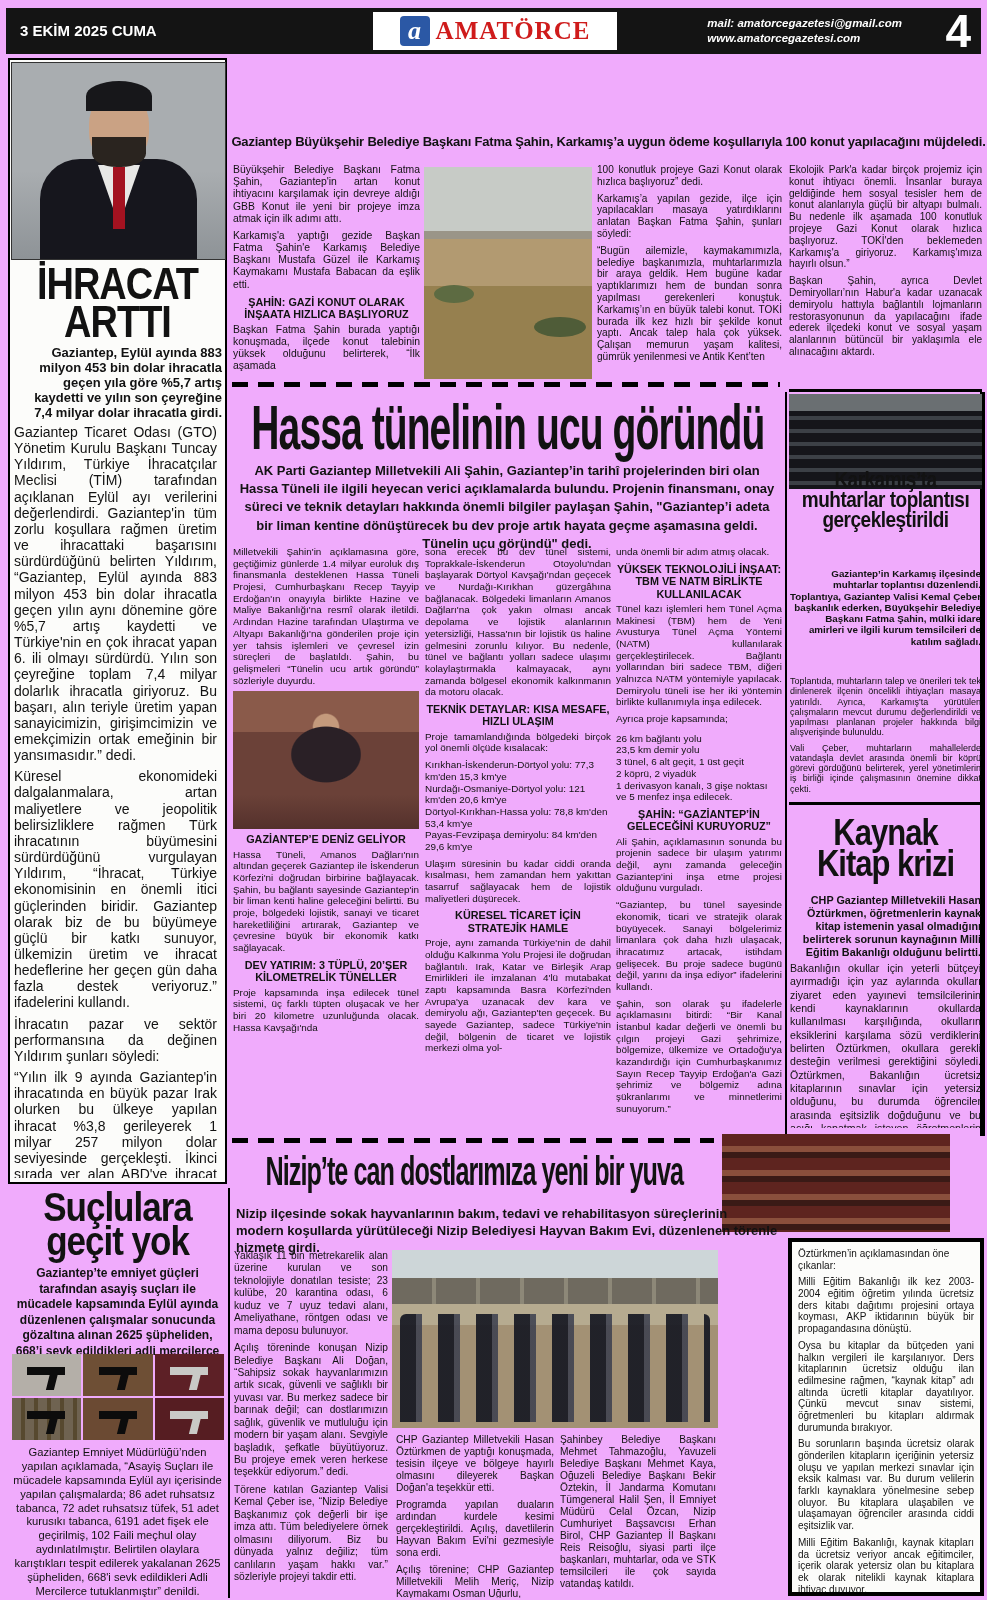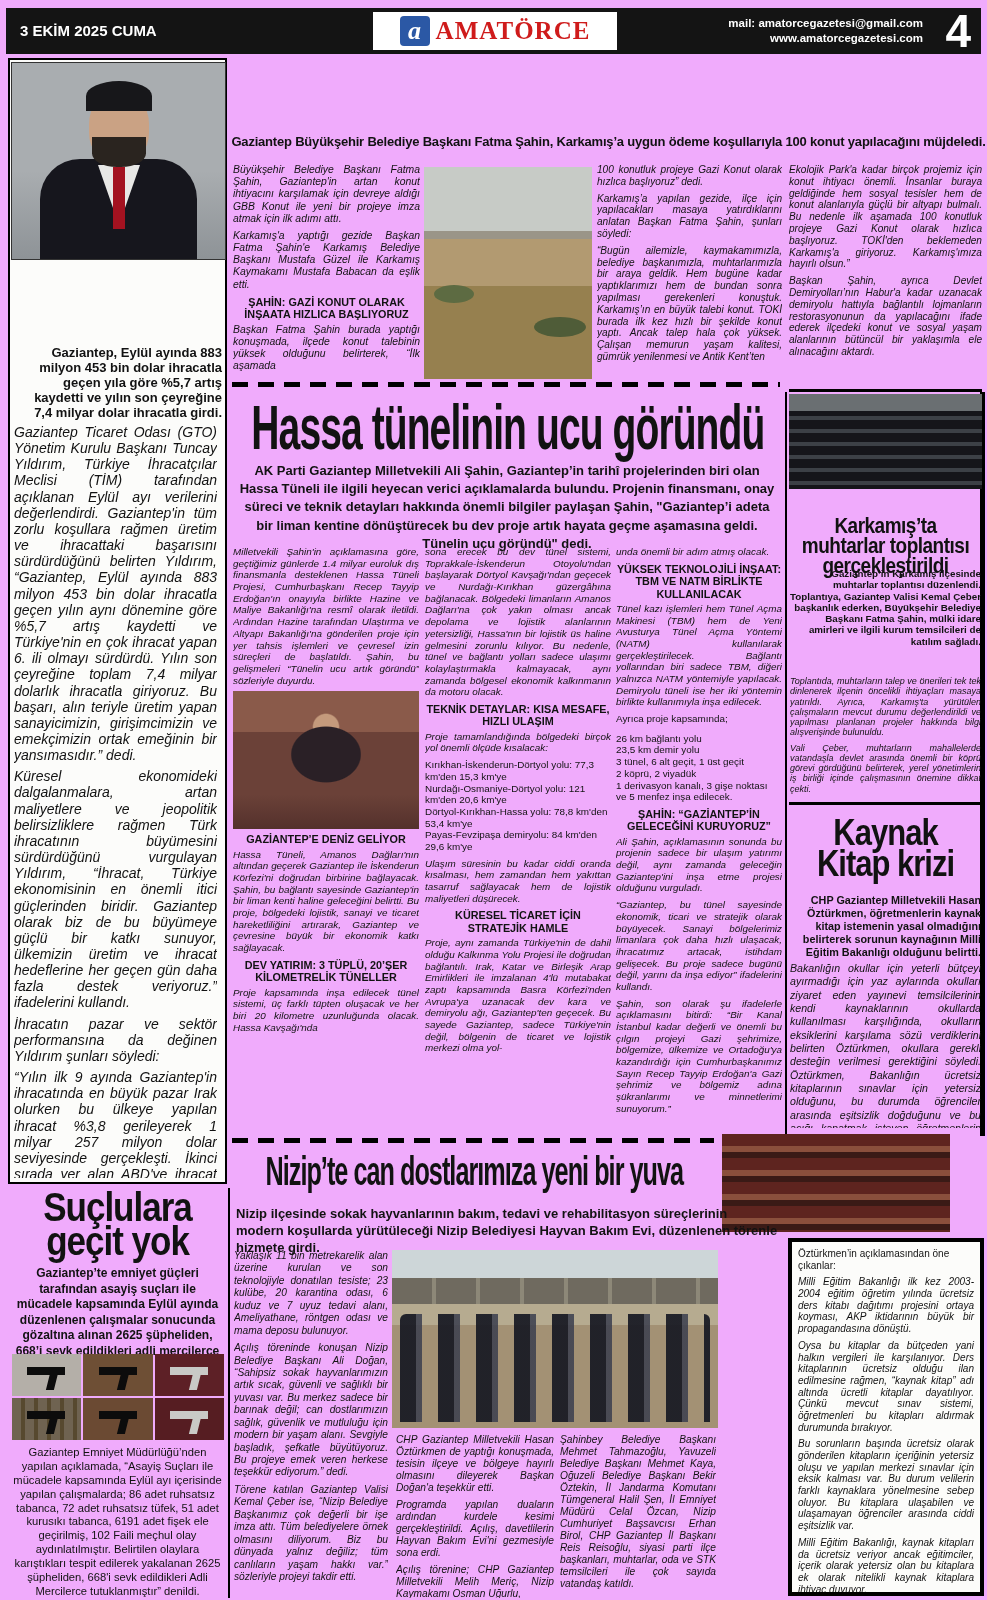--- a/index.html
+++ b/index.html
@@ -1,30 +1,30 @@
 <!DOCTYPE html>
 <html><head>
 <meta charset="utf-8">
 <style>
   html,body{margin:0;padding:0;background:#888;}
   #page{position:relative;width:987px;height:1600px;margin:0 auto;background:#f0abfc;
         font-family:"Liberation Sans",sans-serif;color:#121212;overflow:hidden;}
   .abs{position:absolute;}
   p{margin:0 0 5px 0;}
-  .jt{text-align:justify;font-style:italic;}
+  .jt{text-align:justify;}
   .ctr{text-align:right;}
   .stretch{display:inline-block;transform-origin:center top;white-space:nowrap;font-weight:bold;letter-spacing:-1px;}
   
   #hdr{left:6px;top:8px;width:975px;height:46px;background:#141414;color:#fff;}
   #hdr-date{left:14px;top:14px;font-size:15px;font-weight:bold;}
   #logo-box{left:367px;top:4px;width:244px;height:38px;background:#fff;display:flex;align-items:center;justify-content:center;gap:6px;}
   #logo-a{width:30px;height:30px;background:#2b58a5;color:#fff;font-family:"Liberation Serif",serif;
           font-style:italic;font-weight:bold;font-size:26px;line-height:30px;text-align:center;border-radius:4px;}
   #logo-name{font-family:"Liberation Serif",serif;font-weight:bold;font-size:25px;color:#cf1b1b;letter-spacing:1px;}
-  #hdr-contact{right:58px;top:8px;text-align:right;font-size:11.5px;font-weight:bold;line-height:1.3;}
+  #hdr-contact{right:79px;top:8px;font-size:11.5px;font-weight:bold;line-height:1.3;font-style:italic;}
   #hdr-page{right:10px;top:-4px;font-size:46px;font-weight:bold;}
   
   .dashes{height:5px;background:repeating-linear-gradient(90deg,#000 0 16px,transparent 16px 26px);}
   .vrule{background:#000;}
   .hrule{background:#000;}
   
   #lead-headline{left:230px;top:56px;width:757px;text-align:center;}
   #lead-headline .stretch{font-size:54px;transform:scale(.95,1.42);}
   #lead-subhead{left:230px;top:134px;width:757px;text-align:center;font-weight:bold;font-size:13px;white-space:nowrap;letter-spacing:-.2px;}
   
@@ -56,21 +56,21 @@
   #hassa-c2{left:425px;width:186px;}
   #hassa-c3{left:616px;width:166px;}
   #hassa-photo{width:186px;height:138px;margin:3px 0 4px;
      background:radial-gradient(ellipse at 50% 46%,#2a2026 0 26%,transparent 27%),
                 radial-gradient(circle at 50% 26%,#c49a7c 0 9%,transparent 10%),
                 linear-gradient(180deg,#8a5a4a 0 30%,#6b4138 30% 75%,#54312c 100%);}
   
   #kk-photo{left:789px;top:394px;width:193px;height:95px;
      background:linear-gradient(180deg,#6a6f72 0 18%,transparent 18%),
                 repeating-linear-gradient(180deg,#15151a 0 9px,#3c4046 9px 13px),#202327;}
-  #kk-headline{left:789px;top:514px;width:193px;text-align:center;line-height:1.05;}
+  #kk-headline{left:789px;top:468px;width:193px;text-align:center;line-height:1.05;}
   #kk-headline .stretch{font-size:19px;transform:scale(1,1.2);letter-spacing:-.5px;}
   #kk-intro{left:790px;top:568px;width:191px;font-weight:bold;font-size:9.8px;line-height:1.15;}
   #kk-body{left:790px;top:676px;width:191px;height:126px;font-size:9px;line-height:1.14;overflow:hidden;}
   #kay-headline{left:789px;top:814px;width:193px;text-align:center;line-height:1.0;}
   #kay-headline .stretch{font-size:31px;transform:scale(1,1.2);}
   #kay-intro{left:790px;top:894px;width:191px;font-weight:bold;font-size:10.8px;line-height:1.2;}
   #kay-body{left:790px;top:962px;width:191px;height:166px;font-size:10.6px;line-height:1.26;overflow:hidden;}
   #oz-photo{left:722px;top:1134px;width:228px;height:98px;
      background:repeating-linear-gradient(180deg,#5e241f 0 12px,#8a4f3c 12px 18px,#3a1a16 18px 24px),#5e241f;}
   #oz-box{left:788px;top:1238px;width:196px;height:358px;border:4px solid #000;box-sizing:border-box;
@@ -154,20 +154,24 @@
   <div class="abs dashes" style="left:232px;top:382px;width:548px;"></div>
 
   <div id="rail" class="abs"></div>
   <div id="rail-photo" class="abs">
     <span class="suit"></span>
     <span class="shirt"></span>
     <span class="tie"></span>
     <span class="head"></span>
     <span class="hair"></span>
     <span class="beard"></span>
+  </div>
+  <div id="ihracat-h" class="abs">
+    <span class="stretch">İHRACAT</span><br>
+    <span class="stretch">ARTTI</span>
   </div>
   <div id="ihracat-intro" class="abs ctr">Gaziantep, Eylül ayında 883 milyon 453 bin dolar ihracatla geçen yıla göre %5,7 artış kaydetti ve yılın son çeyreğine 7,4 milyar dolar ihracatla girdi.</div>
   <div id="ihracat-body" class="abs">
     <p class="jt">Gaziantep Ticaret Odası (GTO) Yönetim Kurulu Başkanı Tuncay Yıldırım, Türkiye İhracatçılar Meclisi (TİM) tarafından açıklanan Eylül ayı verilerini değerlendirdi. Gaziantep'in tüm zorlu koşullara rağmen üretim ve ihracattaki başarısını sürdürdüğünü belirten Yıldırım, “Gaziantep, Eylül ayında 883 milyon 453 bin dolar ihracatla geçen yılın aynı dönemine göre %5,7 artış kaydetti ve Türkiye'nin en çok ihracat yapan 6. ili olmayı sürdürdü. Yılın son çeyreğine toplam 7,4 milyar dolarlık ihracatla giriyoruz. Bu başarı, alın teriyle üretim yapan sanayicimizin, girişimcimizin ve emekçimizin ortak emeğinin bir yansımasıdır.” dedi.</p>
     <p class="jt">Küresel ekonomideki dalgalanmalara, artan maliyetlere ve jeopolitik belirsizliklere rağmen Türk ihracatının büyümesini sürdürdüğünü vurgulayan Yıldırım, “İhracat, Türkiye ekonomisinin en önemli itici güçlerinden biridir. Gaziantep olarak biz de bu büyümeye güçlü bir katkı sunuyor, ülkemizin üretim ve ihracat hedeflerine her geçen gün daha fazla destek veriyoruz.” ifadelerini kullandı.</p>
     <p class="jt">İhracatın pazar ve sektör performansına da değinen Yıldırım şunları söyledi:</p>
     <p class="jt">“Yılın ilk 9 ayında Gaziantep'in ihracatında en büyük pazar Irak olurken bu ülkeye yapılan ihracat %3,8 gerileyerek 1 milyar 257 milyon dolar seviyesinde gerçekleşti. İkinci sırada yer alan ABD'ye ihracat %2 artışla 784 milyon dolara yükseldi. Suriye ise %34,8'lik dikkat çekici artışla üçüncü sıraya yerleşti. Bu dönemde Gaziantep ekonomisinin itici gücü olan sektörlerde de güçlü bir performans sergilendi. En fazla ihracat yaptığımız sektör hububat, bakliyat, yağlı tohumlar ve mamulleri ihracatı %4,7 artarak 2 milyar 201 milyon dolara ulaştı. İkinci sıradaki halı sektörü ihracatımız 1 milyar 389 milyon dolar seviyesinde gerçekleşti.”</p>
     <p class="jt">Yıldırım, “Bu şehir, üretmeyi, istihdam yaratmayı ve dünya pazarlarında söz sahibi olmayı çok iyi biliyor. Önümüzdeki süreçte de katma değeri yüksek üretime odaklanarak, yeni pazarlara açılarak ve sürdürülebilir ihracat stratejileri geliştirerek bu başarıyı daha da ileri taşıyacağız. İhracat Türkiye ekonomisinin lokomotifidir ve Gaziantep de bu lokomotifin en güçlü vagonlarından biridir.” dedi.</p>
   </div>
 

